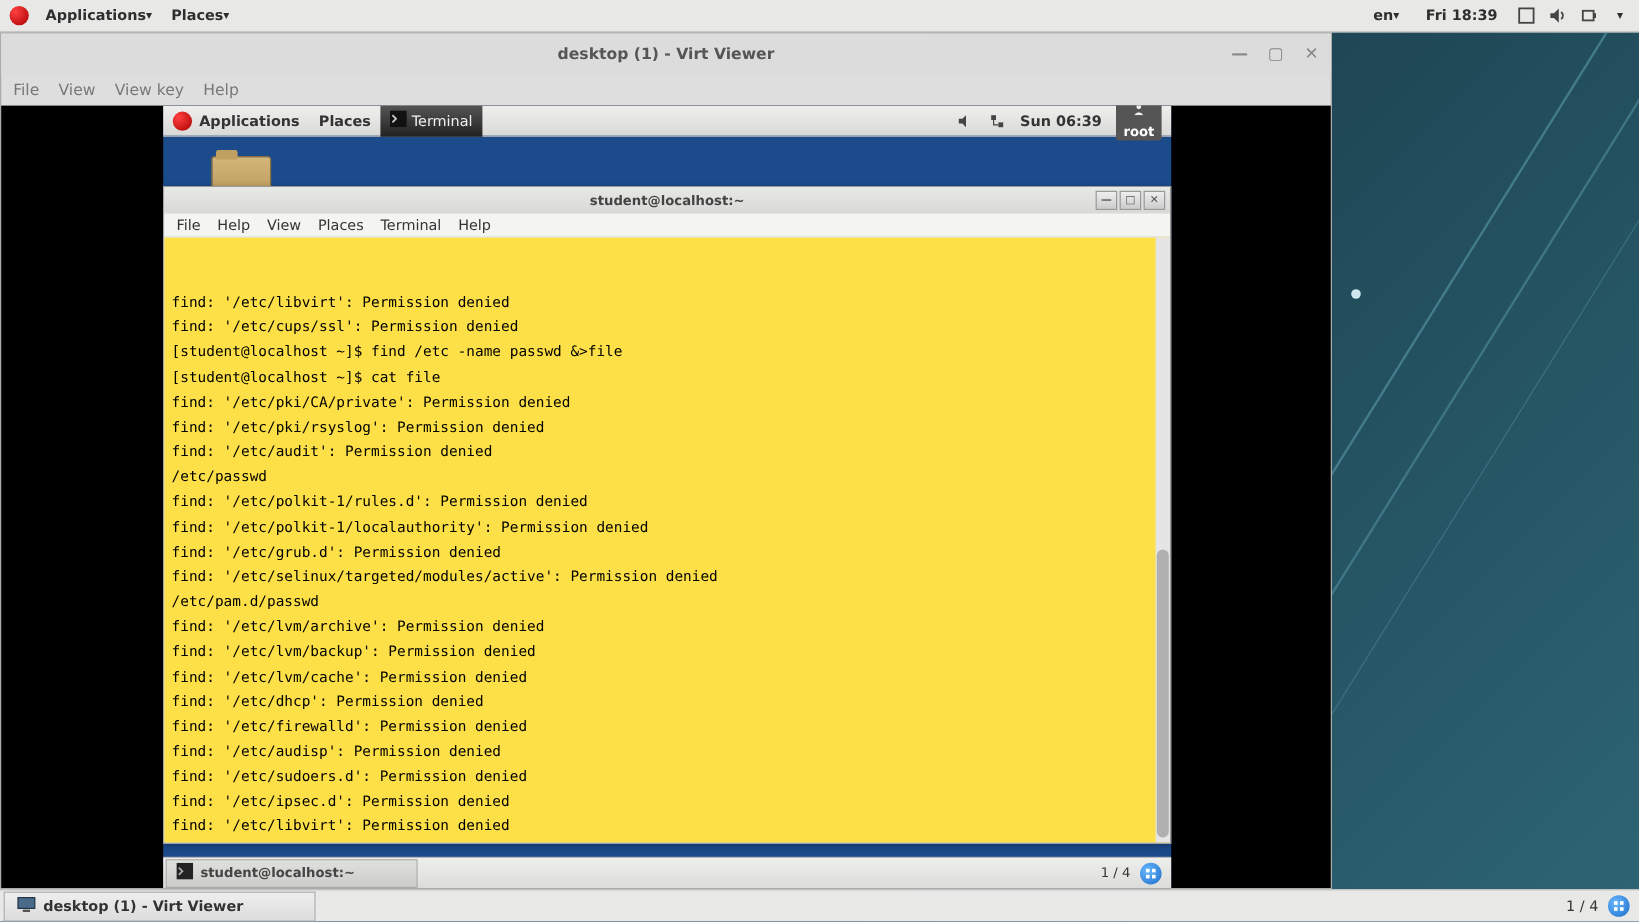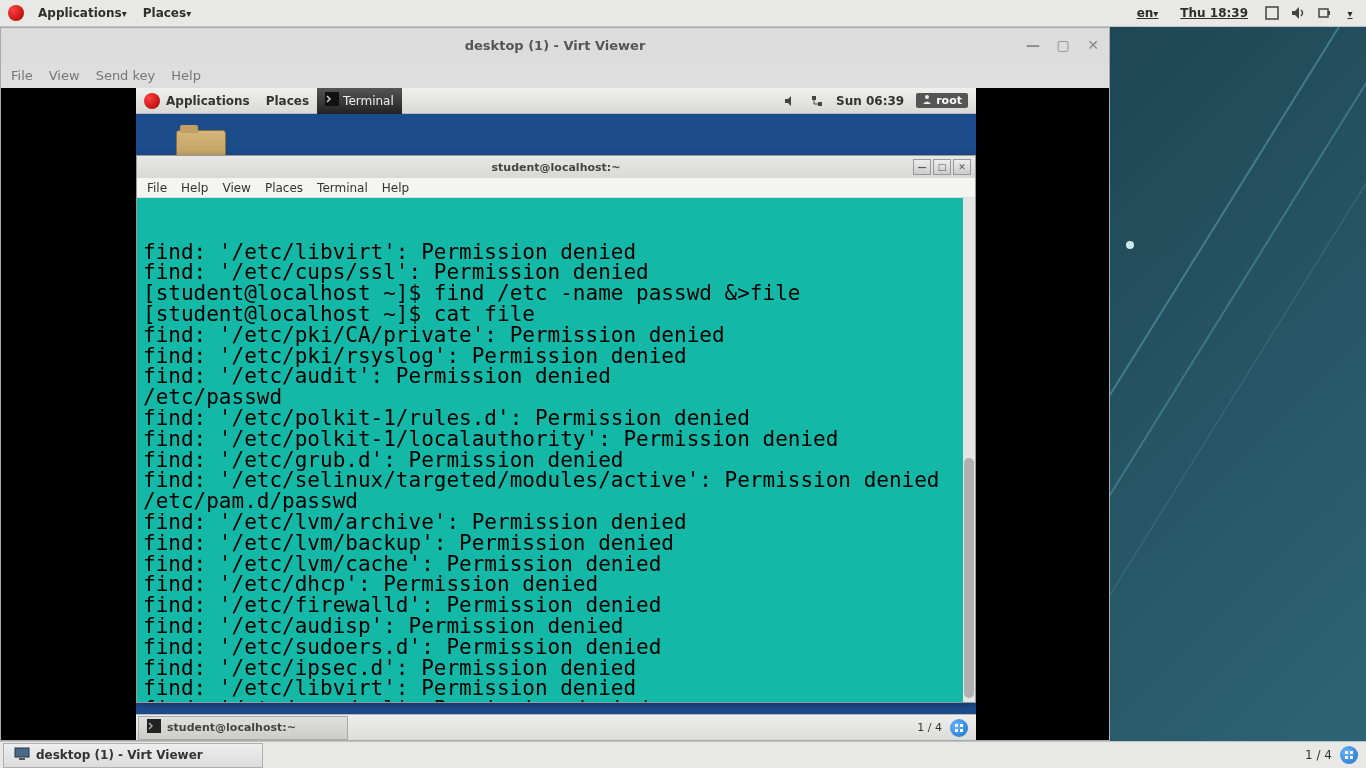--- a/index.html
+++ b/index.html
@@ -18,21 +18,21 @@
   height: 27px;
   background: #e8e8e6;
   border-bottom: 1px solid #c0c0c0;
   display: flex;
   align-items: center;
   color: #2e2e2e;
   font-weight: bold;
   padding: 0 8px;
 }
 .host-topbar-left { display: flex; align-items: center; gap: 4px; }
-.host-topbar-right { margin-left: auto; display: flex; gap: 10px; text-decoration: underline; }
+.host-topbar-right { margin-left: auto; display: flex; gap: 10px; }
 .fedora-icon {
   width: 16px; height: 16px;
   background: radial-gradient(circle at 30% 30%, #ff4040, #aa0000);
   border-radius: 50%;
   margin-right: 4px;
 }
 .menu-item { display: inline-flex; align-items: center; padding: 0 6px; cursor: default; }
 .dropdown-arrow::after { content: " ▾"; font-size: 10px; }
 .tray-icon { width: 16px; height: 16px; display: inline-flex; align-items: center; justify-content: center; }
 
@@ -101,21 +101,21 @@
 .guest-term-launcher {
   display: inline-flex; align-items: center; height: 26px;
   background: linear-gradient(#555, #222);
   color: #eee; padding: 0 8px; gap: 4px;
   font-weight: normal;
 }
 .guest-topbar-right { margin-left: auto; display: flex; align-items: center; gap: 12px; }
 .guest-user-badge {
   background: #555; color: #fff; padding: 1px 6px;
   border-radius: 2px; font-size: 11px; display: inline-flex;
-  align-items: center; gap: 4px;
+  align-items: center; gap: 4px; flex-direction: column;
 }
 
 
 .desktop-folder {
   position: absolute;
   top: 42px; left: 40px;
   width: 50px; height: 38px;
   background: linear-gradient(#d4b67a, #b8985a);
   border-radius: 3px;
   border: 1px solid #8a7040;
@@ -164,24 +164,24 @@
 .term-menubar {
   height: 20px;
   border-bottom: 1px solid #ddd;
   display: flex; align-items: center;
   gap: 14px; padding: 0 10px;
   font-size: 12px; color: #333;
   background: #f4f4f2;
 }
 .term-body {
   flex: 1;
-  background: #14b8a6;
+  background: #fde047;
   color: #000;
   font-family: "DejaVu Sans Mono", monospace;
-  font-size: 21px;
+  font-size: 12px;
   line-height: 20.8px;
   padding: 2px 6px;
   white-space: pre;
   overflow: hidden;
   position: relative;
 }
 .term-scrollbar {
   position: absolute; right: 0; top: 0; bottom: 0;
   width: 12px; background: #e5e5e5;
 }
@@ -262,21 +262,21 @@
 </svg>
 
 <div class="host-topbar">
   <div class="host-topbar-left">
     <span class="fedora-icon"></span>
     <span class="menu-item dropdown-arrow">Applications</span>
     <span class="menu-item dropdown-arrow">Places</span>
   </div>
   <div class="host-topbar-right">
     <span class="menu-item dropdown-arrow">en</span>
-    <span class="menu-item">Thu 18:39</span>
+    <span class="menu-item">Fri 18:39</span>
     <span class="tray-icon">
       <svg viewBox="0 0 16 16" fill="#444">
           <rect x="2" y="2" width="12" height="12" stroke="#444" fill="none" stroke-width="1.5"></rect>
         </svg>
     </span>
     <span class="tray-icon">
       <svg viewBox="0 0 16 16" fill="#444">
           <path d="M2 6 L5 6 L9 2 L9 14 L5 10 L2 10 Z"></path>
           <path d="M11 5 Q14 8 11 11" stroke="#444" fill="none" stroke-width="1.5"></path>
         </svg>
@@ -296,21 +296,21 @@
     <span class="virt-title">desktop (1) - Virt Viewer</span>
     <div class="virt-controls">
       <span class="virt-ctl">—</span>
       <span class="virt-ctl">▢</span>
       <span class="virt-ctl">✕</span>
     </div>
   </div>
   <div class="virt-menubar">
     <span>File</span>
     <span>View</span>
-    <span>Send key</span>
+    <span>View key</span>
     <span>Help</span>
   </div>
 
   <div class="guest-screen">
     <div class="guest-desktop">
 
       <div class="guest-topbar">
         <div class="guest-topbar-left">
           <span class="guest-app-menu">
             <span class="fedora-icon" style="margin-right:6px;"></span>

